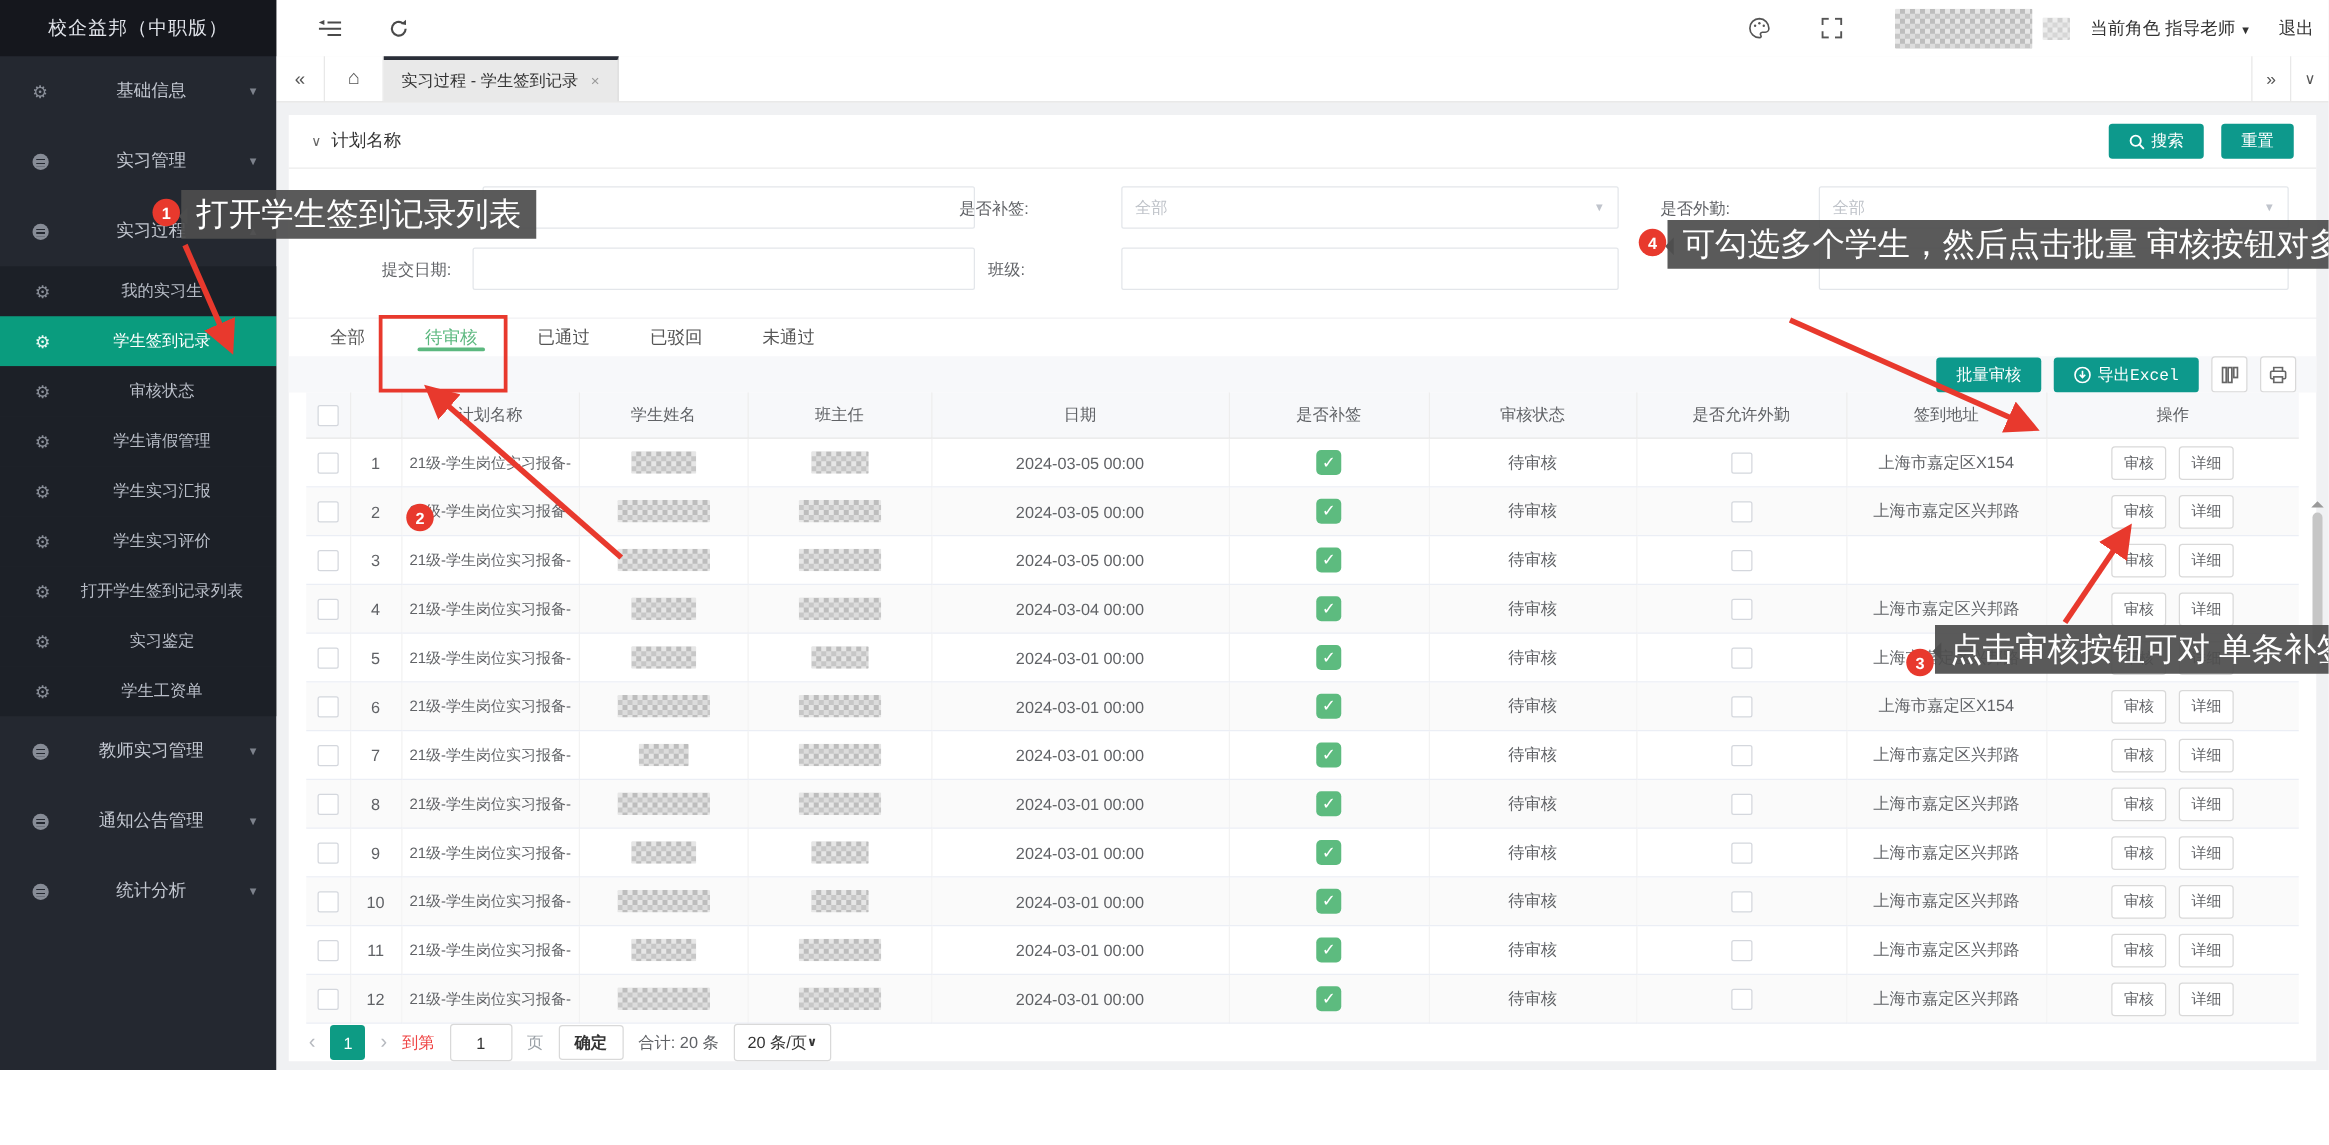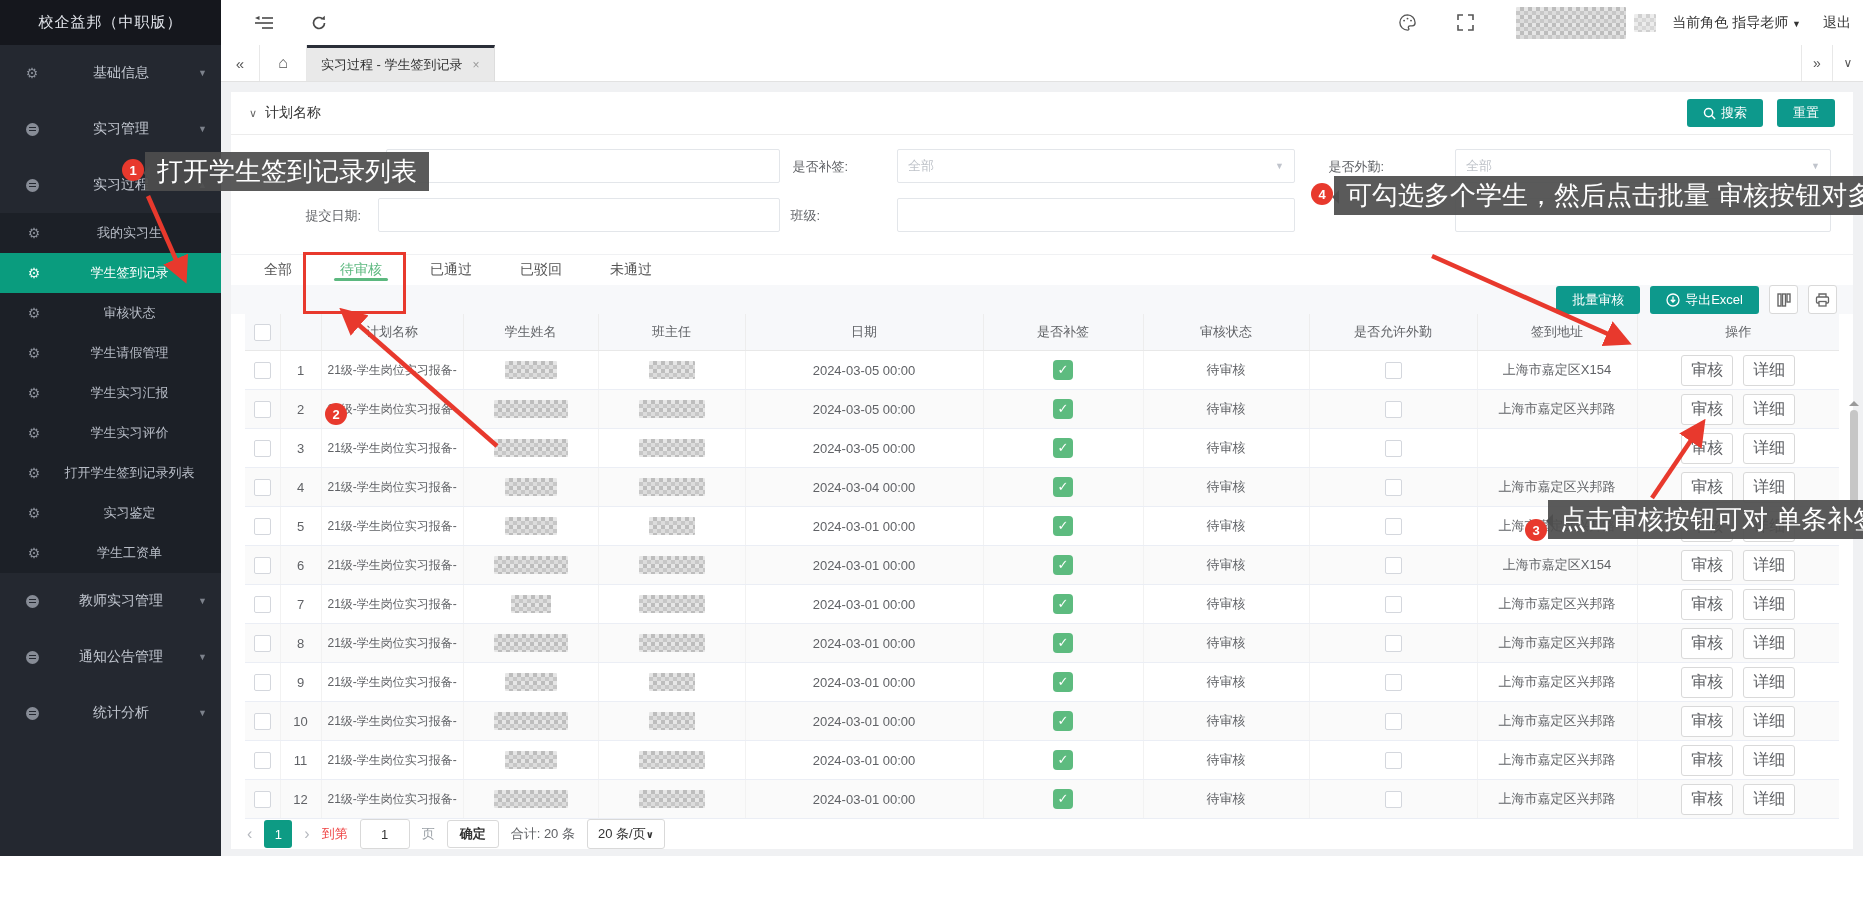--- a/index.html
+++ b/index.html
@@ -46,21 +46,21 @@
   .tbb-r{width:30px;border-left:1px solid #e8e8e8;border-right:none;font-size:14px;}
 
   
   .content{position:absolute;left:221px;top:81px;right:0;bottom:0;background:#f0f1f3;}
 
   .search-panel{position:absolute;left:10px;right:10px;top:11px;height:162px;background:#fff;}
   .sp-head{height:42px;display:flex;align-items:center;padding:0 18px;border-bottom:1px solid #ececec;}
   .sp-title{font-size:14px;color:#333;margin-left:8px;}
   .sp-chev{font-size:11px;color:#666;}
   .sp-actions{margin-left:auto;display:flex;gap:14px;}
-  .btn-teal{background:#0d998c;color:#fff;border:none;border-radius:3px;font-size:13px;height:28px;padding:0 16px;display:inline-flex;align-items:center;gap:5px;cursor:pointer;font-family:Liberation Sans, sans-serif;}
+  .btn-teal{background:#0d998c;color:#fff;border:none;border-radius:3px;font-size:13px;height:28px;padding:0 16px;display:inline-flex;align-items:center;gap:5px;cursor:pointer;font-family:Liberation Mono, monospace;}
   .sp-body{position:relative;height:119px;}
   .f-label{position:absolute;font-size:13px;color:#606266;line-height:36px;text-align:right;}
   .f-input,.f-select{position:absolute;height:34px;border:1px solid #e3e6ea;border-radius:2px;background:#fff;box-sizing:border-box;}
   .f-select{display:flex;align-items:center;padding:0 10px;color:#bfc3c9;font-size:13px;cursor:pointer;}
   .f-select .caret{margin-left:auto;font-size:9px;color:#c0c4cc;}
 
   .main-block{position:absolute;left:10px;right:10px;top:174px;bottom:7px;background:#fff;display:flex;flex-direction:column;}
   .status-tabs{height:52px;display:flex;align-items:center;padding-left:33px;gap:48px;}
   .stab{font-size:14px;color:#555;cursor:pointer;position:relative;height:100%;display:flex;align-items:center;}
   .stab.active{color:#5cb87f;}
@@ -71,21 +71,21 @@
 
   table.grid{border-collapse:collapse;table-layout:fixed;width:1594px;margin-left:14px;font-size:13px;color:#606266;}
   .grid th{height:34px;background:#f7f8fa;font-weight:normal;color:#606266;border-bottom:1px solid #e8e8e8;border-right:1px solid #ededed;}
   .grid td{height:38px;border-bottom:1px solid #ebeef5;border-right:1px solid #f2f2f2;text-align:center;padding:0 6px;overflow:hidden;white-space:nowrap;}
   .grid td:last-child,.grid th:last-child{border-right:none;}
   .grid tr.even td{background:#fafafa;}
   .cb{width:15px;height:15px;border:1px solid #d4d7dd;border-radius:2px;background:#fff;display:inline-block;vertical-align:middle;cursor:pointer;}
   .check-green{width:20px;height:20px;border-radius:4px;background:#5dbb7f;color:#fff;font-size:13px;line-height:20px;display:inline-block;cursor:default;}
   .cell-plan{text-align:left !important;font-size:12px;}
   .rd-name{height:18px;display:inline-block;vertical-align:middle;}
-  .mini-btn{border:1px solid #d9d9d9;background:#fff;border-radius:3px;color:#606266;font-size:16px;padding:4px 9px;cursor:pointer;font-family:Liberation Sans, sans-serif;}
+  .mini-btn{border:1px solid #d9d9d9;background:#fff;border-radius:3px;color:#606266;font-size:12px;padding:4px 9px;cursor:pointer;font-family:Liberation Sans, sans-serif;}
   .op-cell{white-space:nowrap;}
   .op-cell .mini-btn+.mini-btn{margin-left:10px;}
 
   .pager{flex:1;display:flex;align-items:center;gap:12px;padding-left:16px;font-size:13px;color:#606266;}
   .pg-arrow{color:#b6b9bf;font-size:16px;cursor:pointer;}
   .pg-num{width:28px;height:28px;border-radius:3px;background:#0d9b84;color:#fff;display:inline-flex;align-items:center;justify-content:center;cursor:pointer;}
   .pg-input{width:44px;height:26px;border:1px solid #d9d9d9;border-radius:3px;text-align:center;font-size:13px;color:#333;font-family:inherit;}
   .pg-confirm{height:28px;border:1px solid #d9d9d9;background:#fff;border-radius:3px;font-size:13px;font-weight:bold;color:#333;padding:0 12px;cursor:pointer;font-family:inherit;}
   .pg-size{height:28px;border:1px solid #d9d9d9;border-radius:3px;display:inline-flex;align-items:center;gap:0;padding:0 10px;cursor:pointer;color:#333;}
   .pg-size .caret{font-size:10px;font-weight:bold;}
@@ -260,21 +260,21 @@
               </svg>
             <span>搜索</span>
           </button>
           <button class="btn-teal">
               <span>重置</span>
             </button>
         </span>
       </div>
       <div class="sp-body">
         <input class="f-input" style="left: 155px; top: 14px; width: 394px;">
-        <span class="f-label" style="left:517px;top:14px;width:100px;">是否补签:</span>
+        <span class="f-label" style="left:492px;top:14px;width:100px;">是否补签:</span>
         <span class="f-select" style="left:666px;top:14px;width:398px;">
           <span>全部</span>
           <span class="caret">▼</span>
         </span>
         <span class="f-label" style="left:1053px;top:14px;width:100px;">是否外勤:</span>
         <span class="f-select" style="left:1224px;top:14px;width:376px;">
           <span>全部</span>
           <span class="caret">▼</span>
         </span>
         <span class="f-label" style="left:30px;top:63px;width:100px;">提交日期:</span>

